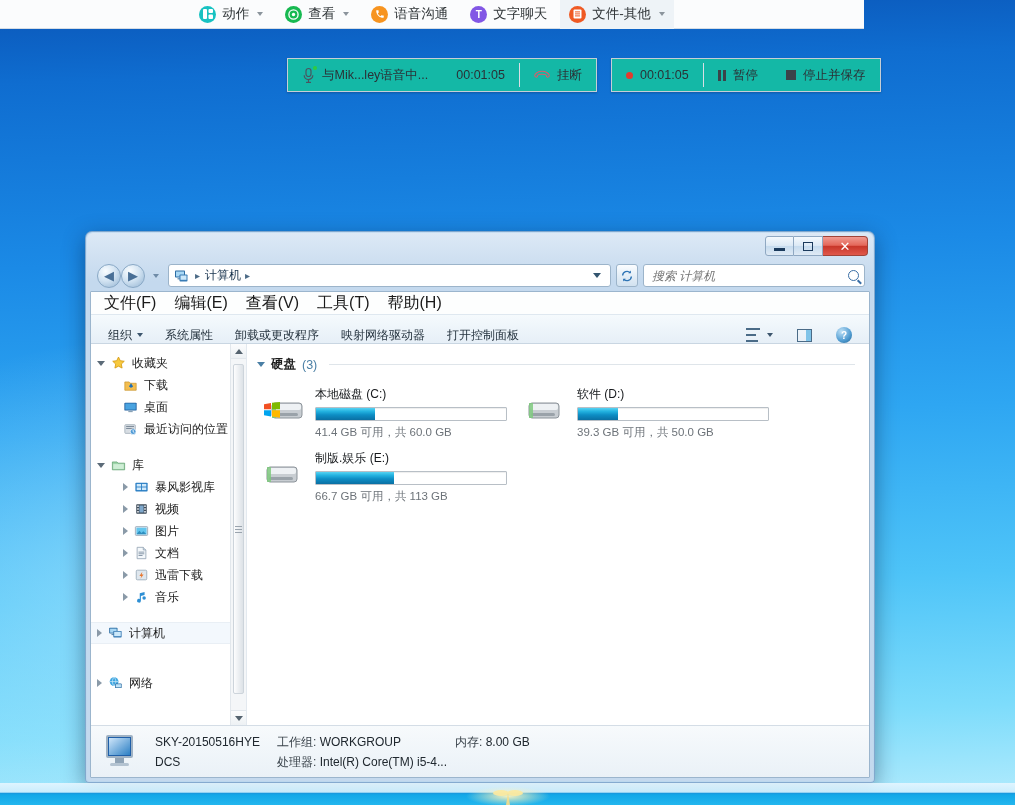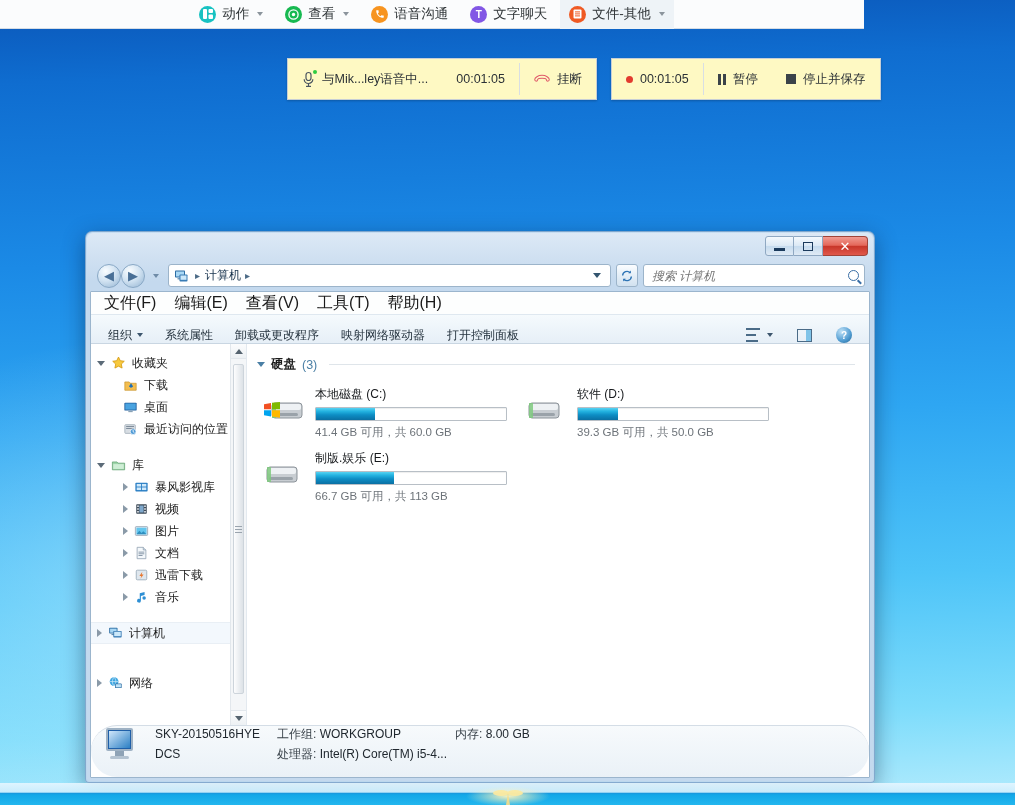--- a/index.html
+++ b/index.html
@@ -45,22 +45,22 @@
     border-left: 3.5px solid transparent; border-right: 3.5px solid transparent;
     border-top: 4px solid #8b949c;
   }
 
   
   .callrow {
     position: absolute; left: 287px; top: 58px;
     display: flex; align-items: flex-start; gap: 14px;
   }
   .callbox {
-    background: #fef9c3; border: 1px solid #c6ced6;
-    height: 42px; display: flex; align-items: stretch;
+    background: #14b8a6; border: 1px solid #c6ced6;
+    height: 34px; display: flex; align-items: stretch;
     box-shadow: 0 1px 2px rgba(0,0,0,0.22);
   }
   .callseg {
     display: flex; align-items: center; gap: 7px;
     padding: 0 14px; font-size: 12.5px; color: #2b3136; white-space: nowrap;
   }
   .seg-div { width: 1px; background: #d8dee4; margin: 4px 0; }
   .mic-wrap { position: relative; width: 13px; height: 17px; }
   .mic-dot {
     position: absolute; right: -2px; top: -1px; width: 4px; height: 4px;
@@ -284,24 +284,23 @@
     box-shadow: inset 0 1px 1px rgba(0,0,0,0.07);
   }
   .bar-fill {
     height: 100%;
     background: linear-gradient(180deg,#56d2f2 0%,#23b2e0 28%,#0d8dc4 58%,#0a6fa3 100%);
   }
   .drive-sub { font-size: 11.5px; color: #6d7379; margin-top: 4px; white-space: nowrap; }
 
   
   .statusbar {
-    height: 52px; flex: 0 0 auto; display: flex; align-items: flex-start; gap: 12px;
-    padding: 0 12px; border-top: 1px solid #d4dde6;
+    height: 52px; flex: 0 0 auto; display: flex; align-items: flex-end; gap: 12px;
+    padding: 6px 12px; border-top: 1px solid #d4dde6;
     background: linear-gradient(180deg,#f7fafc 0%,#eaf1f7 100%);
-    border-radius: 26px;
   }
   .pcico { width: 40px; height: 38px; flex: 0 0 auto; position: relative; }
   .st-cols { display: flex; flex-direction: column; gap: 3px; font-size: 12px; color: #20282f; }
   .st-line { display: flex; gap: 0; align-items: baseline; }
   .st-c1 { width: 122px; white-space: nowrap; }
   .st-c2 { width: 178px; white-space: nowrap; }
   .st-c3 { white-space: nowrap; }
   .st-lbl { color: #3a434b; }
 
   

